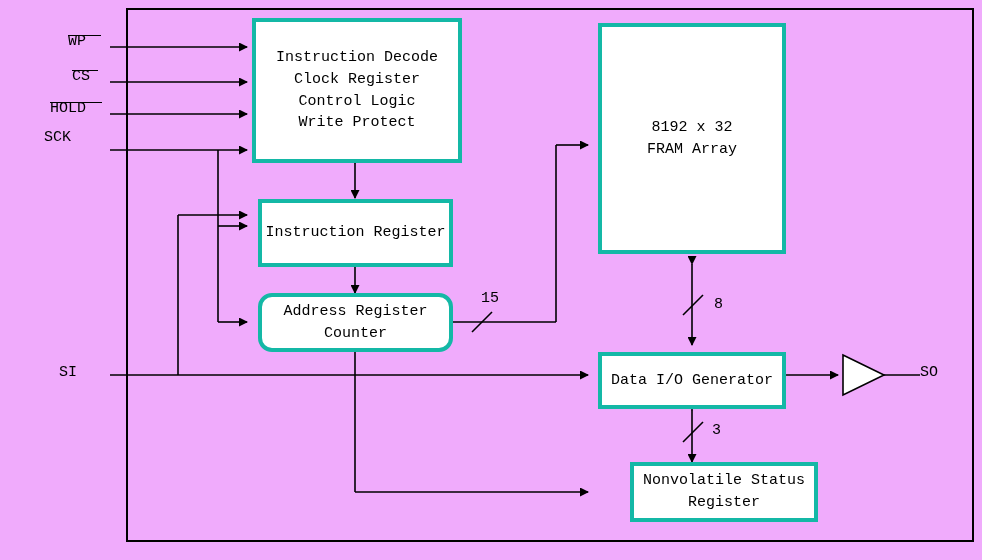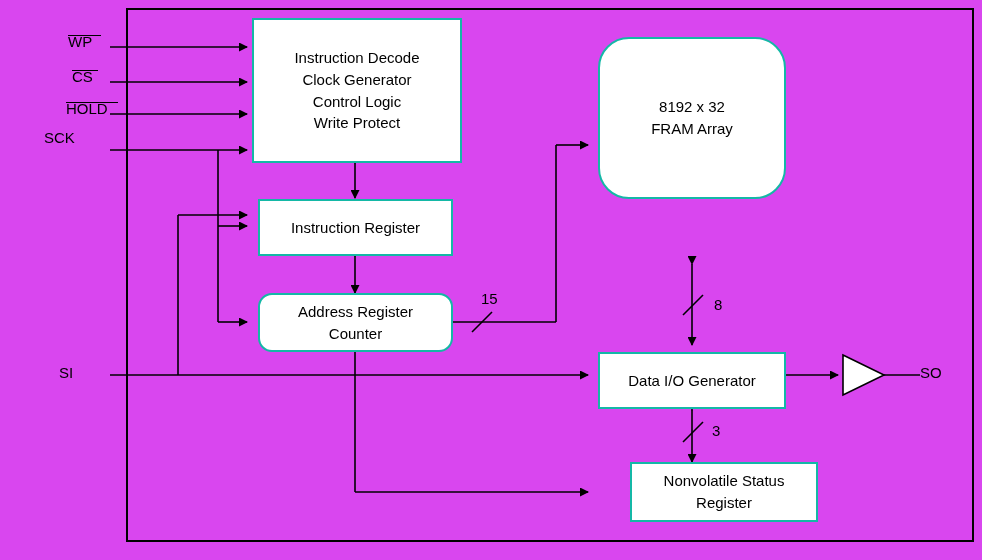--- a/index.html
+++ b/index.html
@@ -4,27 +4,27 @@
 <style>
   html, body {
     margin: 0;
     padding: 0;
     background: #ffffff;
   }
   #canvas {
     position: relative;
     width: 982px;
     height: 560px;
-    background: #d946ef;
-    font-family: Liberation Sans, sans-serif;
+    background: #f0abfc;
+    font-family: Liberation Mono, monospace;
     overflow: hidden;
   }
   .blk {
     position: absolute;
-    border: 2px solid #14b8a6;
+    border: 4px solid #14b8a6;
     background: #ffffff;
     box-sizing: border-box;
     display: flex;
     flex-direction: column;
     align-items: center;
     justify-content: center;
     text-align: center;
     font-size: 15px;
     color: #000000;
     line-height: 1.45;
@@ -113,21 +113,21 @@
   </svg>
 
   <div class="lbl" style="left:68px; top:33px;">
     <span>WP</span>
     <span class="ovl" style="left:0; top:2px; width:33px;"></span>
   </div>
   <div class="lbl" style="left:72px; top:68px;">
     <span>CS</span>
     <span class="ovl" style="left:0; top:2px; width:26px;"></span>
   </div>
-  <div class="lbl" style="left:50px; top:100px;margin-left:16px;">
+  <div class="lbl" style="left:50px; top:100px;">
     <span>HOLD</span>
     <span class="ovl" style="left:0; top:2px; width:52px;"></span>
   </div>
   <div class="lbl" style="left:44px; top:129px;">
     <span>SCK</span>
   </div>
   <div class="lbl" style="left:59px; top:364px;">
     <span>SI</span>
   </div>
   <div class="lbl" style="left:920px; top:364px;">
@@ -139,31 +139,31 @@
   </div>
   <div class="lbl" style="left:714px; top:296px;">
     <span>8</span>
   </div>
   <div class="lbl" style="left:712px; top:422px;">
     <span>3</span>
   </div>
 
   <div class="blk" style="left:252px; top:18px; width:210px; height:145px;">
     <span class="line">Instruction Decode</span>
-    <span class="line">Clock Generator</span>
+    <span class="line">Clock Register</span>
     <span class="line">Control Logic</span>
     <span class="line">Write Protect</span>
   </div>
 
-  <div class="blk" style="left:598px; top:37px; width:188px; height:162px;border-radius:31px;">
+  <div class="blk" style="left:598px; top:23px; width:188px; height:231px;">
     <span class="line">8192 x 32</span>
     <span class="line">FRAM Array</span>
   </div>
 
-  <div class="blk" style="left:258px; top:199px; width:195px; height:57px;">
+  <div class="blk" style="left:258px; top:199px; width:195px; height:68px;">
     <span class="line">Instruction Register</span>
   </div>
 
   <div class="blk" style="left:258px; top:293px; width:195px; height:59px;border-radius:14px;">
     <span class="line">Address Register</span>
     <span class="line">Counter</span>
   </div>
 
   <div class="blk" style="left:598px; top:352px; width:188px; height:57px;">
     <span class="line">Data I/O Generator</span>

